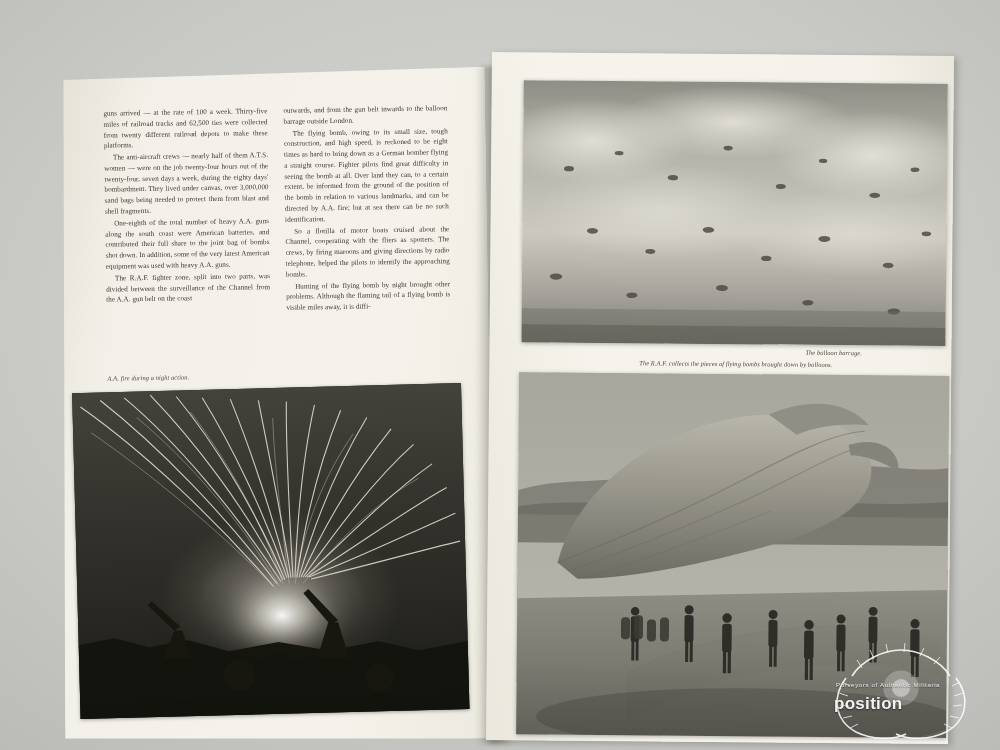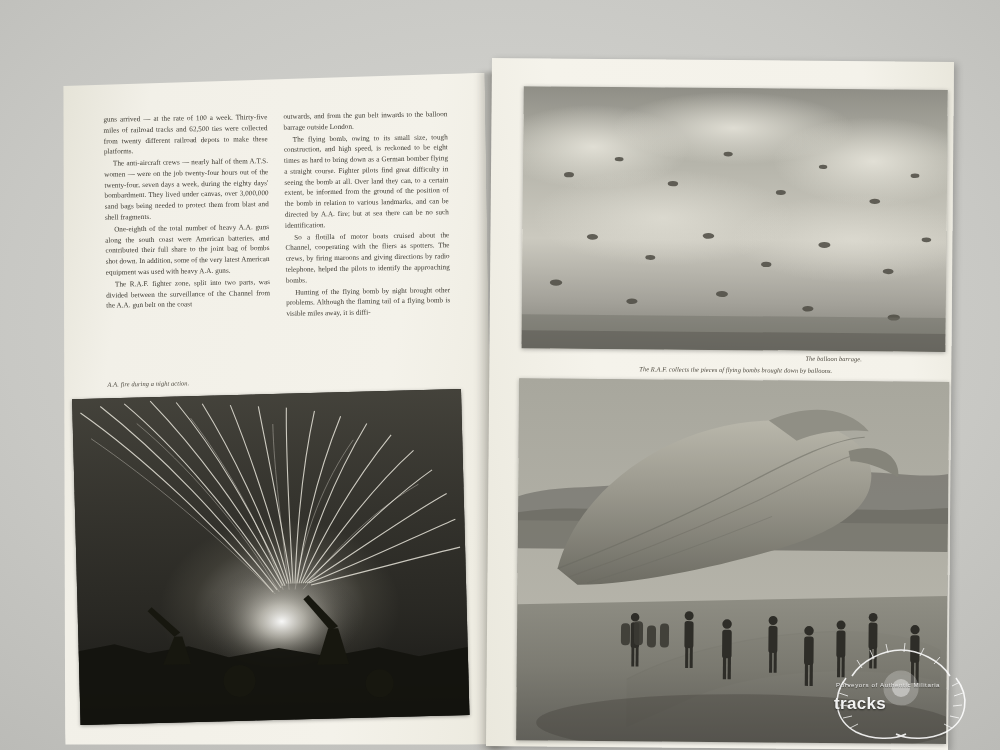--- a/index.html
+++ b/index.html
@@ -20,21 +20,21 @@
     position: absolute;
     inset: 0;
     background:
       radial-gradient(ellipse 1100px 800px at 50% 42%, #d7d7d3 0%, #c8c8c4 45%, #b9b9b5 75%, #aeaeaa 100%);
   }
 
   
   .booklet {
     position: absolute;
     left: 52px;
-    top: 58px;
+    top: 52px;
     width: 905px;
     height: 690px;
   }
 
   .page {
     position: absolute;
     background: #efeee6;
     overflow: hidden;
   }
 
@@ -448,14 +448,14 @@
     </g>
     <g stroke="#ffffff" stroke-width="1" opacity="0.8" fill="none">
       <path d="M34 60 l -8 -4 M32 70 l -9 -3 M33 80 l -9 -1 M36 90 l -9 2 M42 98 l -8 4"></path>
       <path d="M136 60 l 8 -4 M138 70 l 9 -3 M137 80 l 9 -1 M134 90 l 9 2 M128 98 l 8 4"></path>
       <path d="M46 42 l -5 -8 M58 33 l -4 -9 M72 27 l -2 -9 M88 26 l 1 -9 M104 30 l 4 -8 M118 38 l 6 -7"></path>
     </g>
     <circle cx="85" cy="62" r="17" fill="#ffffff" opacity="0.25" stroke="#ffffff" stroke-width="1.2"></circle>
     <circle cx="85" cy="62" r="9" fill="#ffffff" opacity="0.45"></circle>
   </svg>
   <div class="wm-sub">Purveyors of Authentic Militaria</div>
-  <div class="wm-text">tracks</div>
+  <div class="wm-text">position</div>
 </div>
 
 </body></html>

